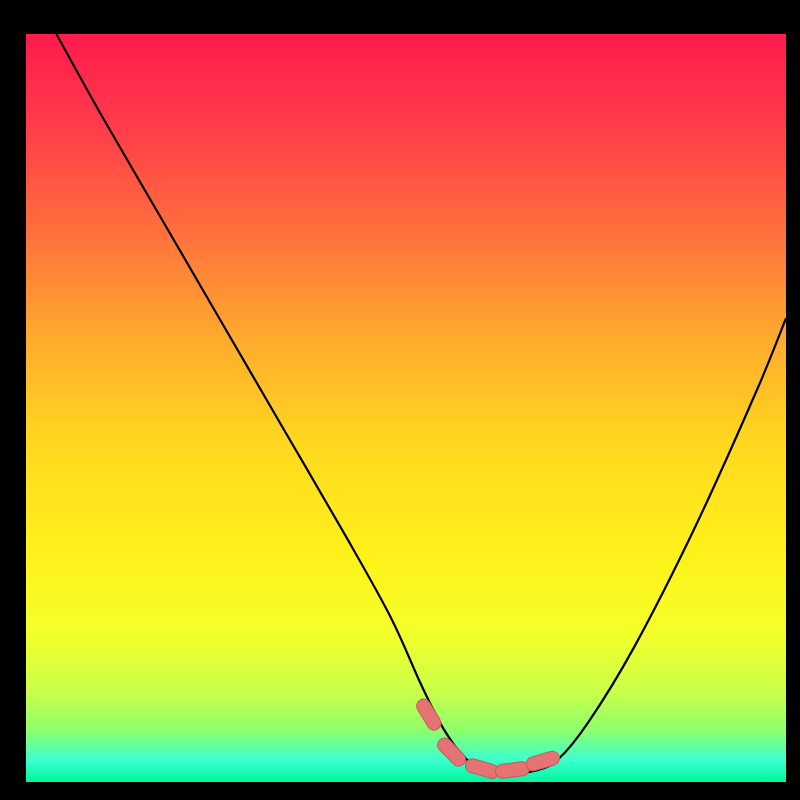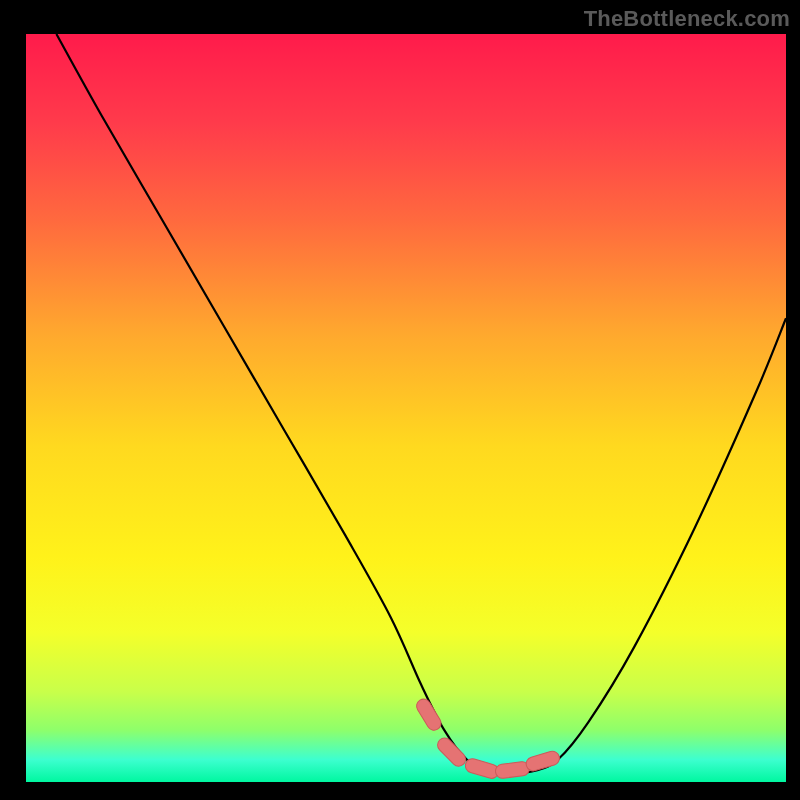--- a/index.html
+++ b/index.html
@@ -25,21 +25,20 @@
     font-weight: 600;
     color: #5a5a5a;
     letter-spacing: 0.2px;
     user-select: none;
   }
 </style>
 </head>
 <body>
 
 <div class="frame">
-  <span class="watermark">TheBottleneck.com</span>
 
   <svg id="chart-svg" width="800" height="800" viewBox="0 0 800 800">
     <defs>
       <linearGradient id="bg-grad" x1="0" y1="0" x2="0" y2="1">
           <stop offset="0%" stop-color="#ff1b4b"></stop>
           <stop offset="12%" stop-color="#ff3b4b"></stop>
           <stop offset="25%" stop-color="#ff6a3e"></stop>
           <stop offset="40%" stop-color="#ffa82e"></stop>
           <stop offset="55.00000000000001%" stop-color="#ffd91f"></stop>
           <stop offset="70%" stop-color="#fff21a"></stop>

